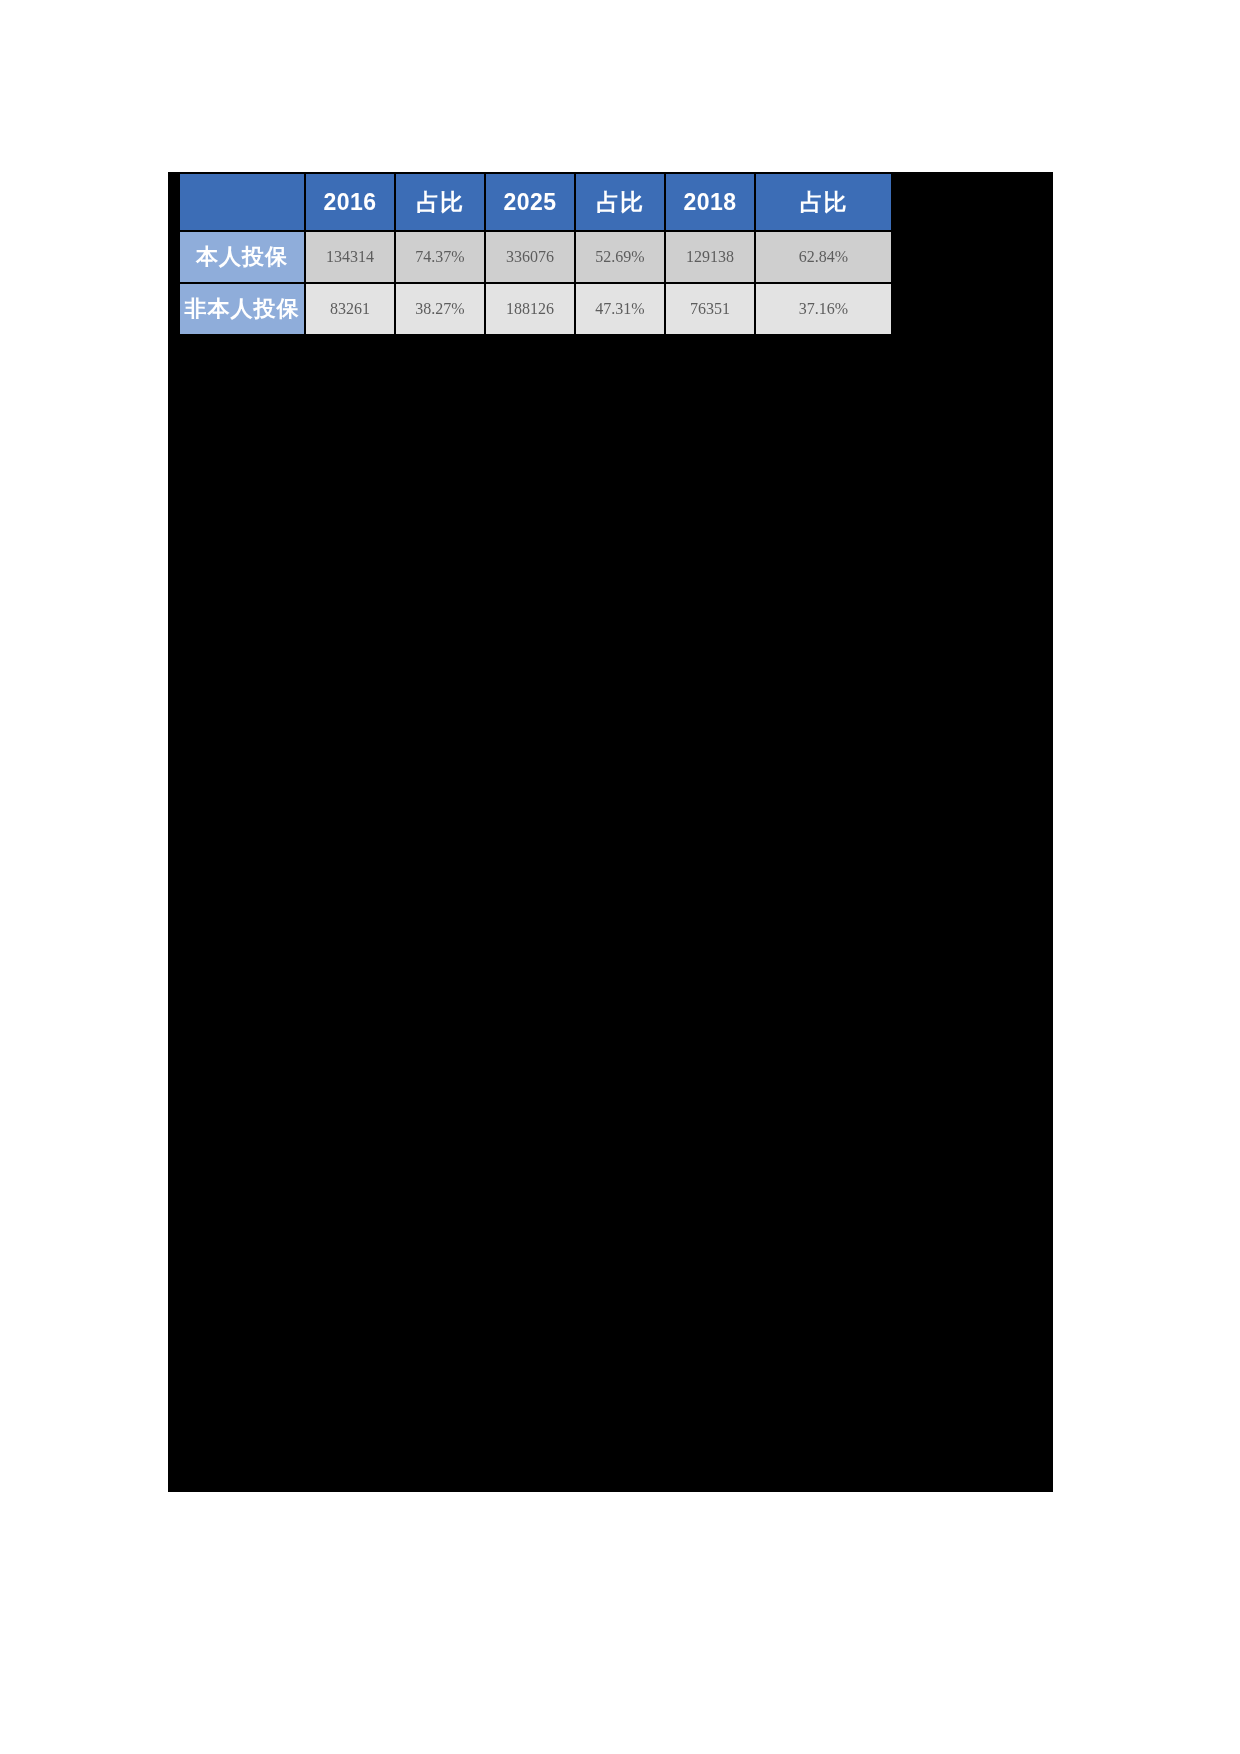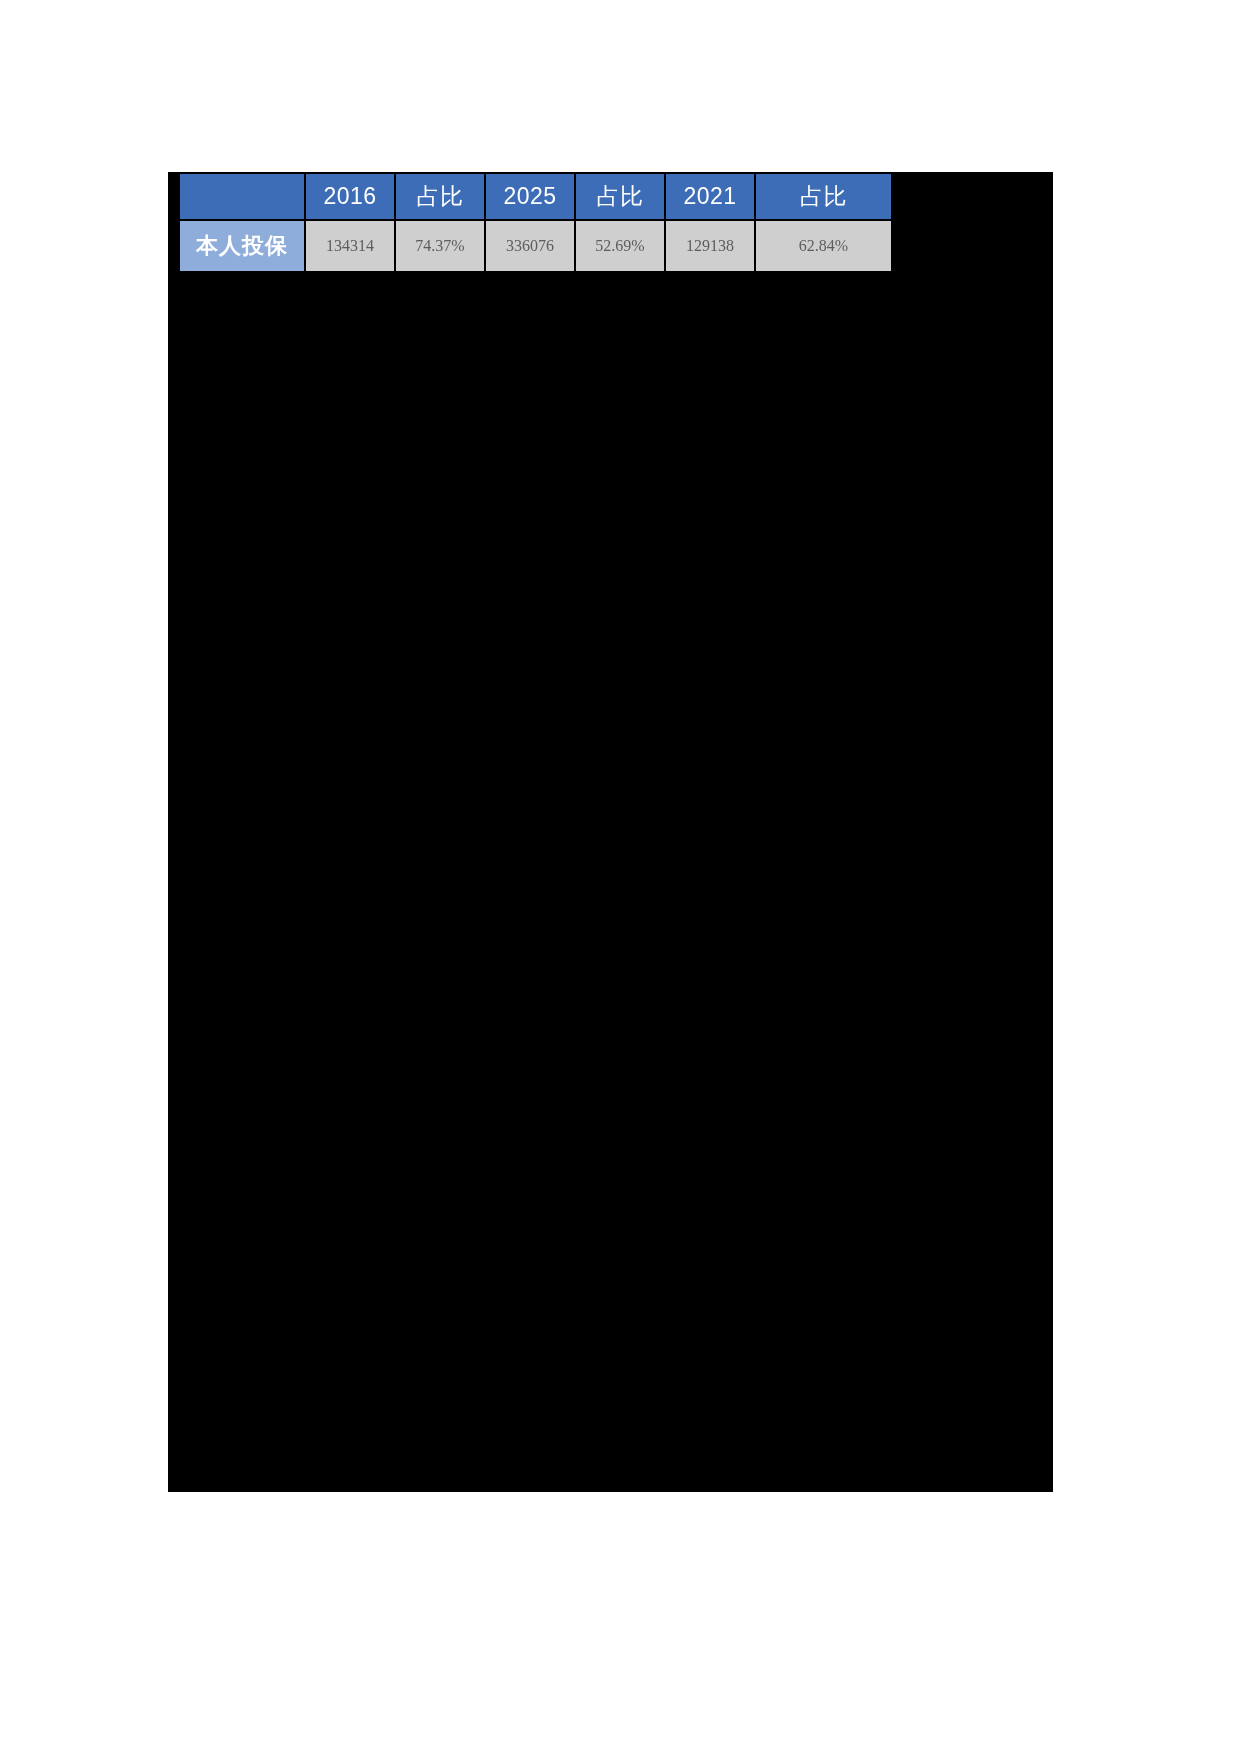--- a/index.html
+++ b/index.html
@@ -62,23 +62,23 @@
     margin: 0;
     text-align: center;
     vertical-align: middle;
     border: 0;
   }
 
   
   tr.head th {
     background: #3c6db6;
     color: #ffffff;
-    height: 45px;
+    height: 56px;
     font-size: 23px;
-    font-weight: normal;
+    font-weight: bold;
     letter-spacing: 0.5px;
   }
   tr.head th.corner {
     background: #3c6db6;
   }
 
   
   td.rowlabel {
     background: #8fadda;
     color: #ffffff;
@@ -119,29 +119,38 @@
       <col class="c-year">
       <col class="c-pct-last">
     </colgroup>
     <thead>
       <tr class="head">
         <th class="corner"></th>
         <th>2016</th>
         <th>占比</th>
         <th>2025</th>
         <th>占比</th>
-        <th>2021</th>
+        <th>2018</th>
         <th>占比</th>
       </tr>
     </thead>
     <tbody>
       <tr class="r-main">
         <td class="rowlabel">本人投保</td>
         <td class="data">134314</td>
         <td class="data">74.37%</td>
         <td class="data">336076</td>
         <td class="data">52.69%</td>
         <td class="data">129138</td>
         <td class="data">62.84%</td>
       </tr>
+      <tr class="r-alt">
+        <td class="rowlabel">非本人投保</td>
+        <td class="data">83261</td>
+        <td class="data">38.27%</td>
+        <td class="data">188126</td>
+        <td class="data">47.31%</td>
+        <td class="data">76351</td>
+        <td class="data">37.16%</td>
+      </tr>
     </tbody>
   </table>
 </div>
 
 </body></html>

